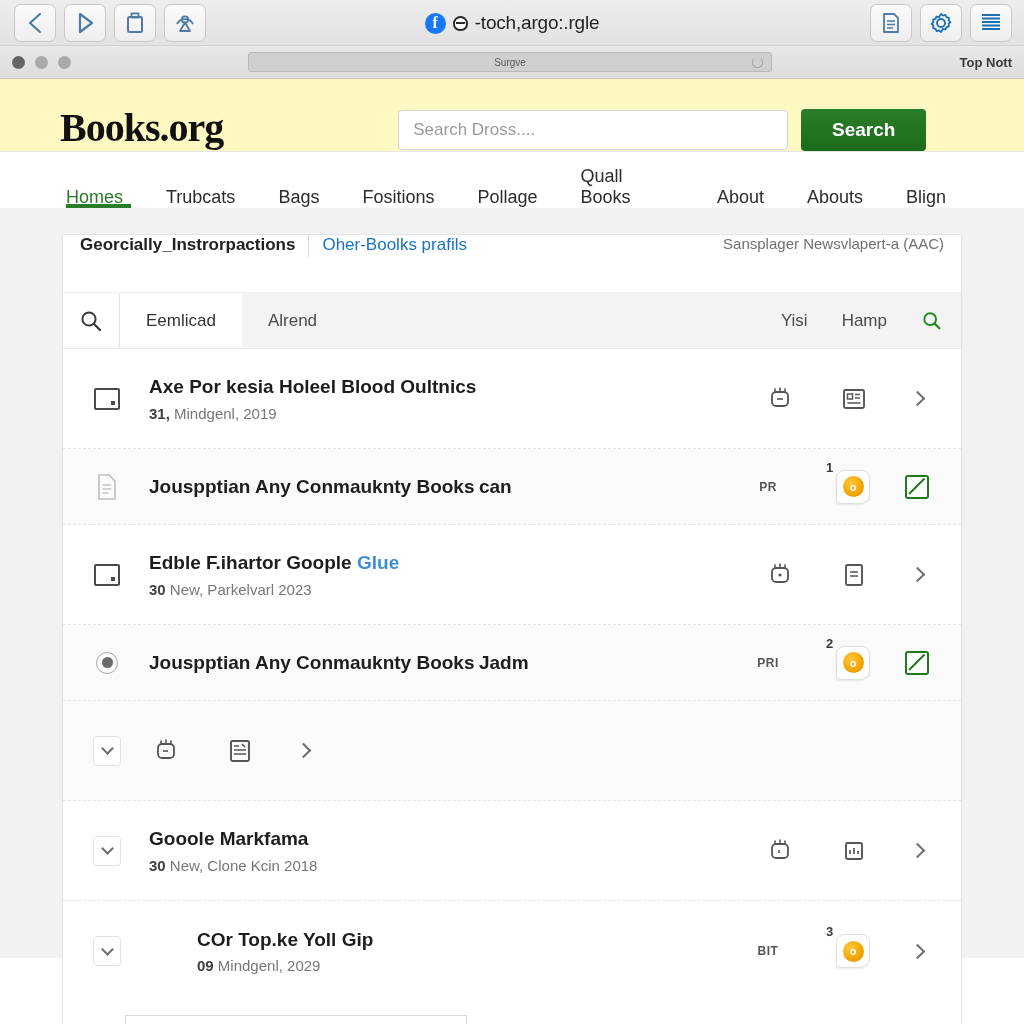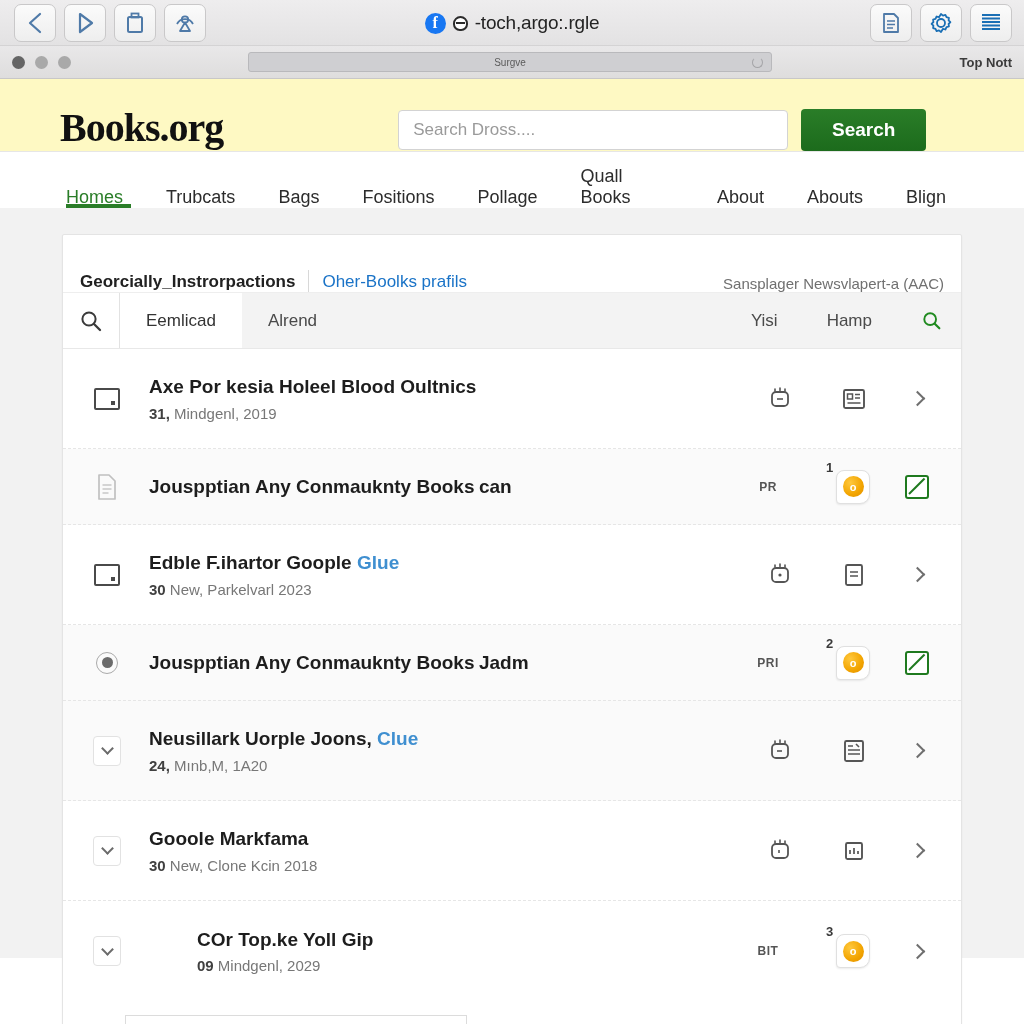--- a/index.html
+++ b/index.html
@@ -148,21 +148,21 @@
   #card {
     background: #ffffff;
     border: 1px solid #e4e4e4;
     border-radius: 2px;
     box-shadow: 0 1px 2px rgba(0,0,0,.05);
     overflow: hidden;
   }
 
   #card-top {
     height: 58px;
-    display: flex; align-items: flex-end;
+    display: flex; align-items: flex-start;
     padding: 0 17px;
     border-bottom: 1px solid #eeeeee;
     position: relative;
   }
   #breadcrumb-main {
     font-size: 17px; font-weight: bold; color: #212121;
   }
   #breadcrumb-sep {
     width: 1px; height: 22px; background: #d8d8d8; margin: 0 13px;
   }
@@ -198,21 +198,21 @@
     padding: 0 26px;
     font-size: 17px; color: #4a4a4a;
     cursor: pointer;
   }
   .tt-right-label {
     display: flex; align-items: center;
     font-size: 17px; color: #4a4a4a; cursor: pointer;
   }
   #tt-right {
     position: absolute; right: 18px; top: 0; height: 56px;
-    display: flex; align-items: center; gap: 49px;
+    display: flex; align-items: center; gap: 34px;
   }
 
   
   .row {
     display: flex; align-items: center;
     min-height: 76px;
     padding: 0 18px 0 22px;
     border-bottom: 1px dashed #e6e6e6;
     position: relative;
   }
@@ -565,30 +565,20 @@
             </div>
         </div>
       </div>
 
       <div class="row tall shade">
         <div class="row-left-icon">
             <span class="chevron-box">
               <span class="chevron-down"></span>
             </span>
           </div>
-        <div class="row-body">
-          <div class="row-title">
-            <span>Neusillark Uorple Joons,</span>
-            <span class="lnk">Clue</span>
-          </div>
-          <div class="row-sub">
-            <span class="num">24,</span>
-            <span>Mınb,M, 1A20</span>
-          </div>
-        </div>
         <div class="row-right">
           <div class="cell">
             <svg width="26" height="28" viewBox="0 0 26 28">
                 <path d="M8 4 v2 M13 3 v2.4 M18 4 v2" stroke="#555" stroke-width="1.6" stroke-linecap="round"></path>
                 <rect x="5" y="7" width="16" height="14" rx="4" fill="none" stroke="#555" stroke-width="1.8"></rect>
                 <path d="M10 14h5" stroke="#555" stroke-width="1.6"></path>
               </svg>
           </div>
           <div class="cell">
             <svg width="26" height="26" viewBox="0 0 26 26">

